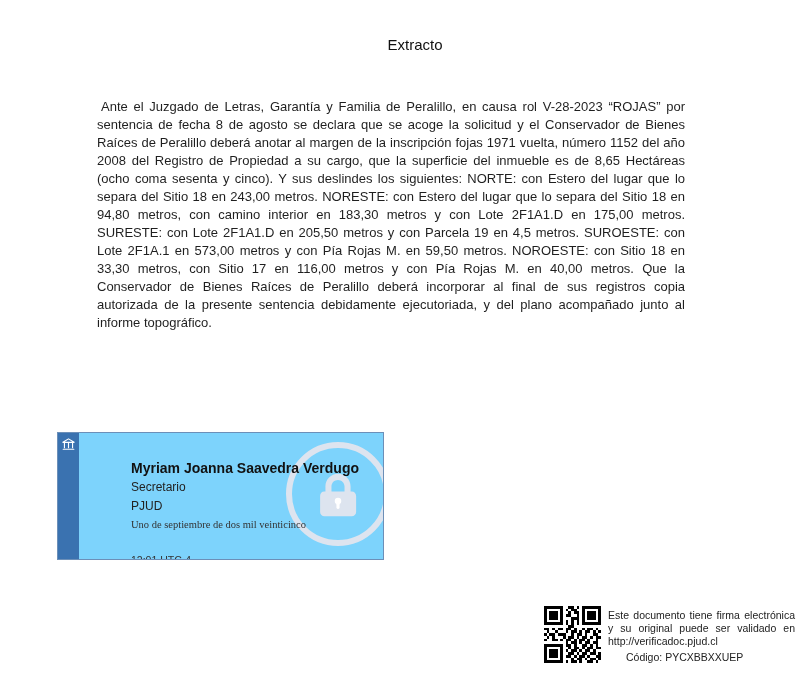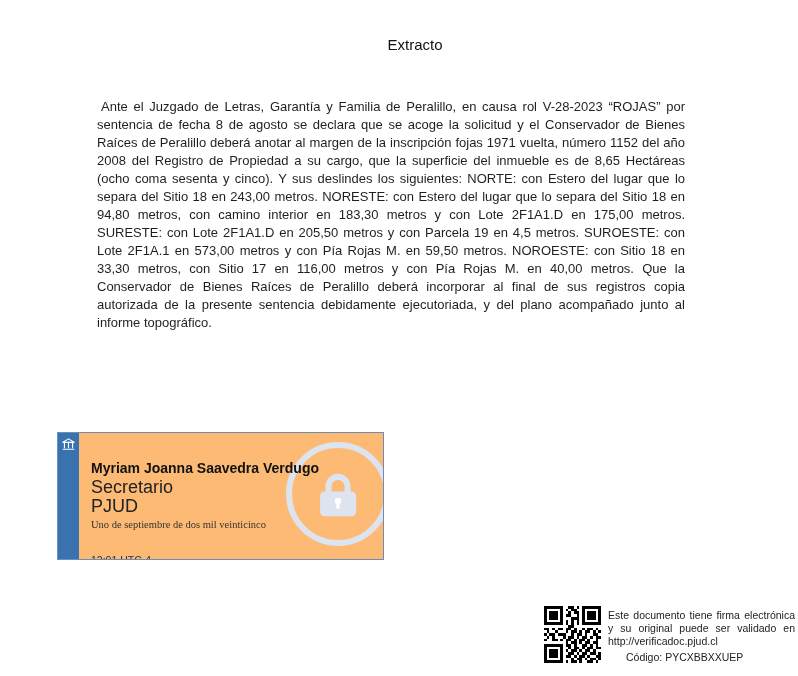--- a/index.html
+++ b/index.html
@@ -23,38 +23,39 @@
     font-size:13px;line-height:18px;
     text-align:justify;
     text-indent:4px;
     color:#1f1f1f;
   }
   
   .sig{
     position:absolute;left:57px;top:432px;
     width:327px;height:128px;
     border:1px solid #6c8fb8;
-    background:#fdba74;
+    background:#7dd3fc;
     display:flex;
     box-sizing:border-box;
     overflow:hidden;
+    gap:40px;
   }
   .sig-bar{
     width:21px;flex:0 0 21px;height:100%;
     background:#3a72b0;
     display:flex;justify-content:center;
   }
   .sig-bar svg{margin-top:4px;}
   .sig-content{
     flex:1;
     padding:26px 0 0 12px;
     position:relative;z-index:2;
   }
   .sig-name{font-size:14px;font-weight:bold;line-height:19px;color:#111;}
-  .sig-role,.sig-inst{font-size:18px;line-height:19px;color:#222;}
+  .sig-role,.sig-inst{font-size:12px;line-height:19px;color:#222;}
   .sig-date,.sig-time{font-size:10.5px;line-height:12px;color:#333;margin-top:23px;}
   .sig-date{margin-top:3px;font-family:Liberation Serif, serif;}
   .sig-watermark{
     position:absolute;left:228px;top:9px;
     width:104px;height:104px;
     border:6px solid #dde4ef;
     border-radius:50%;
     box-sizing:border-box;
     display:flex;align-items:center;justify-content:center;
     z-index:1;

